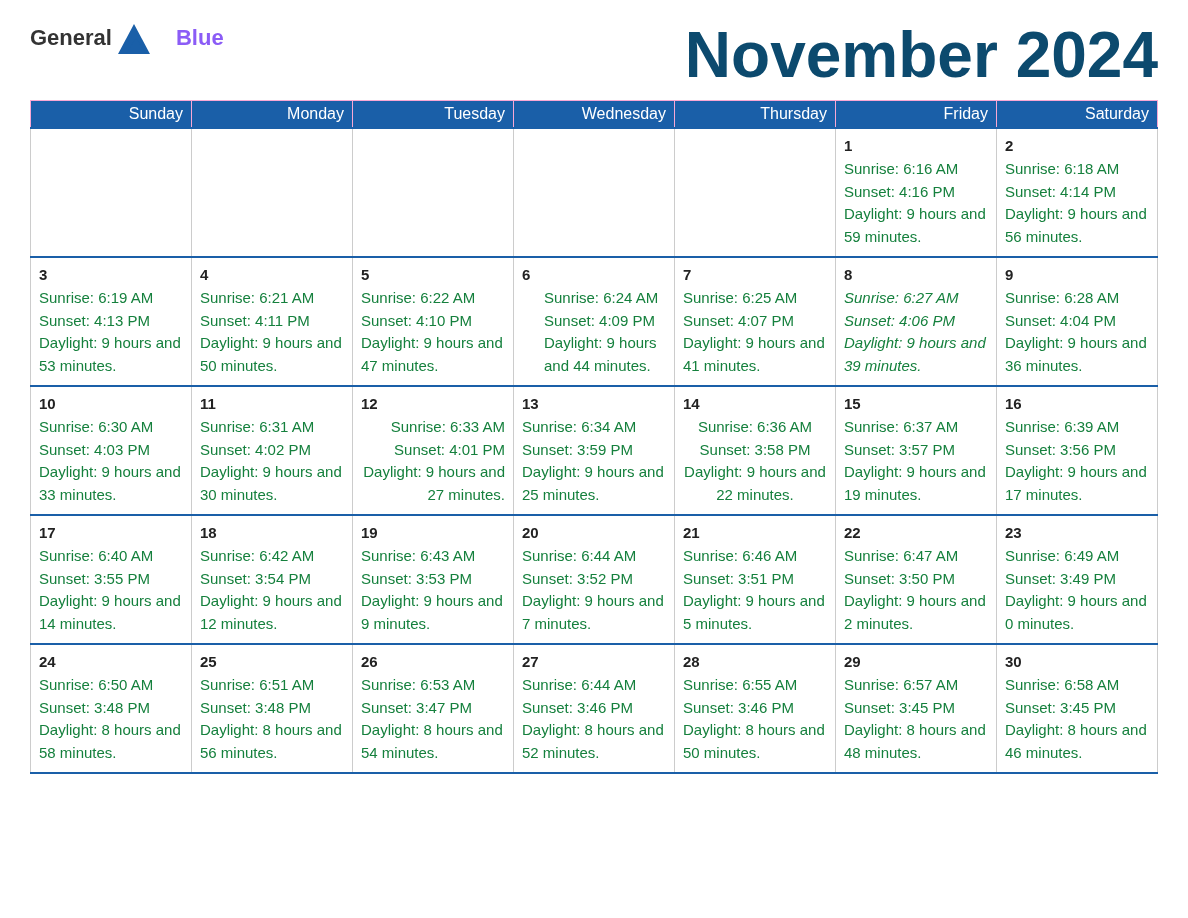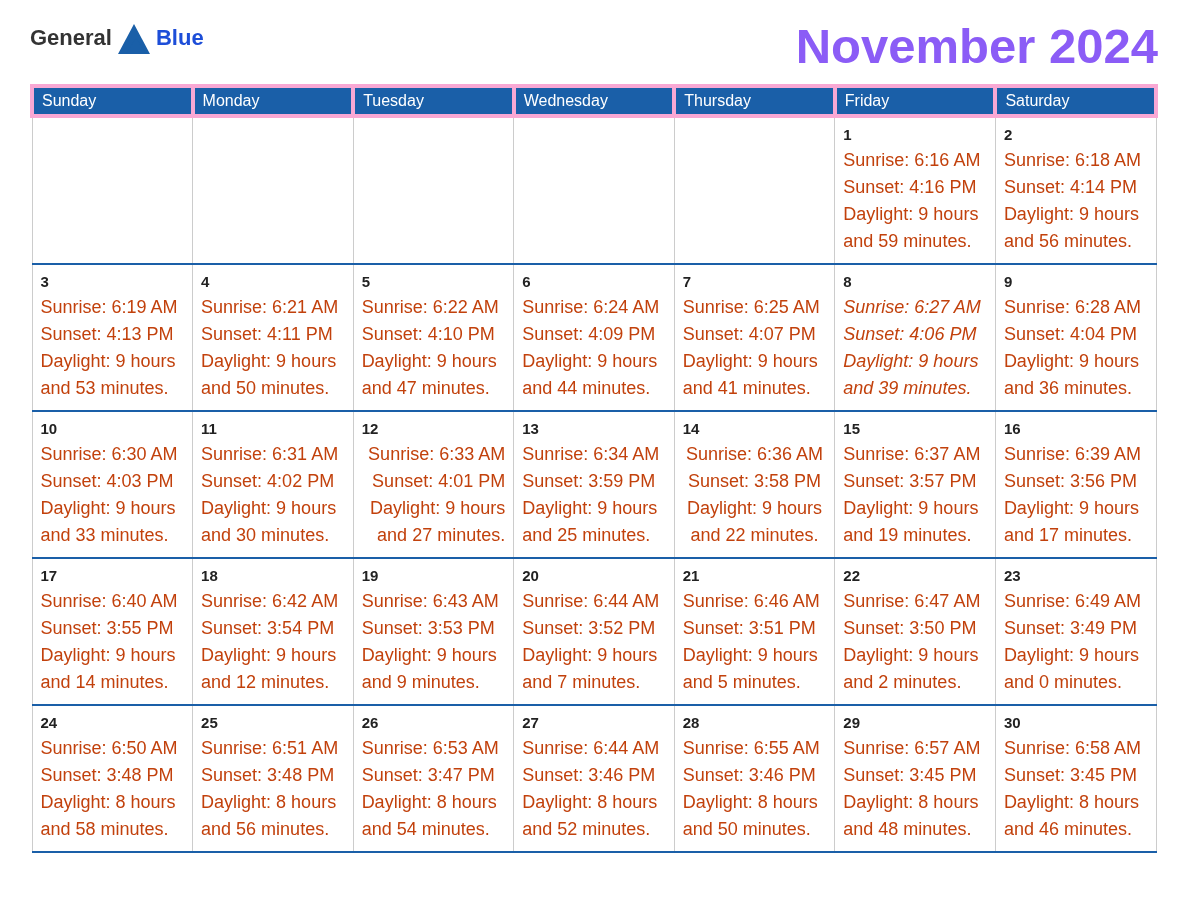--- a/index.html
+++ b/index.html
@@ -17,55 +17,55 @@
       margin-bottom: 10px;
     }
     .logo {
       display: flex;
       align-items: center;
       font-size: 22px;
       font-weight: bold;
       color: #333;
     }
     .logo-general { color: #333; text-align: center; }
-    .logo-blue { color: #1d4ed8; }
+    .logo-blue { color: #8b5cf6; margin-left: 20px; }
     .logo-icon {
       width: 36px;
       height: 36px;
       margin: 0 4px;
       position: relative;
     }
     .title-block {
       text-align: right;
     }
     .month-title {
-      font-size: 49px;
+      font-size: 64px;
       font-weight: bold;
-      color: #8b5cf6;
+      color: #0c4a6e;
       line-height: 1.1;
       margin-left: 21px;
     }
     .location {
       font-size: 20px;
       color: #333;
       margin-top: 4px;
     }
     .calendar {
       width: 100%;
       border-collapse: collapse;
       margin-top: 8px;
     }
     .calendar th {
       background-color: #1a5fa8;
       color: #fff;
       padding: 4px 8px;
       font-size: 16px;
       font-weight: normal;
-      text-align: left;
-      border: 4px solid #f9a8d4;
+      text-align: right;
+      border: 1px solid #f9a8d4;
     }
     .calendar td {
       vertical-align: top;
       padding: 8px;
       border: 1px solid #ccc;
       width: calc(100% / 7);
       min-height: 100px;
       font-size: 13px;
       color: #333;
       background: #fff;
@@ -74,22 +74,22 @@
       border-bottom: 2px solid #1a5fa8;
     }
     .day-number {
       font-size: 15px;
       font-weight: bold;
       color: #222;
       display: block;
       margin-bottom: 4px;
     }
     .day-info {
-      font-size: 18px;
-      color: #c2410c;
+      font-size: 15px;
+      color: #15803d;
       line-height: 1.5;
     }
     .empty-cell {
       background: #f9f9f9;
     }
   </style>
 </head>
 <body>
 
 <div class="header">
@@ -152,21 +152,21 @@
 Daylight: 9 hours and 50 minutes.</div>
         </td>
         <td>
           <span class="day-number">5</span>
           <div class="day-info" style="white-space: pre-line;">Sunrise: 6:22 AM
 Sunset: 4:10 PM
 Daylight: 9 hours and 47 minutes.</div>
         </td>
         <td>
           <span class="day-number">6</span>
-          <div class="day-info" style="white-space: pre-line;">Sunrise: 6:24 AM
+          <div class="day-info" style="white-space: pre-line; margin-left: 22px;">Sunrise: 6:24 AM
 Sunset: 4:09 PM
 Daylight: 9 hours and 44 minutes.</div>
         </td>
         <td>
           <span class="day-number">7</span>
           <div class="day-info" style="white-space: pre-line;">Sunrise: 6:25 AM
 Sunset: 4:07 PM
 Daylight: 9 hours and 41 minutes.</div>
         </td>
         <td>

